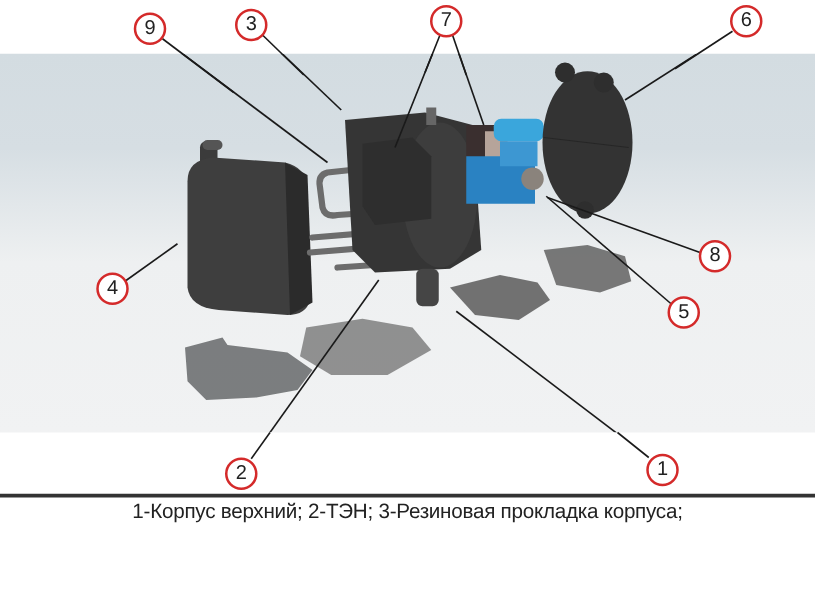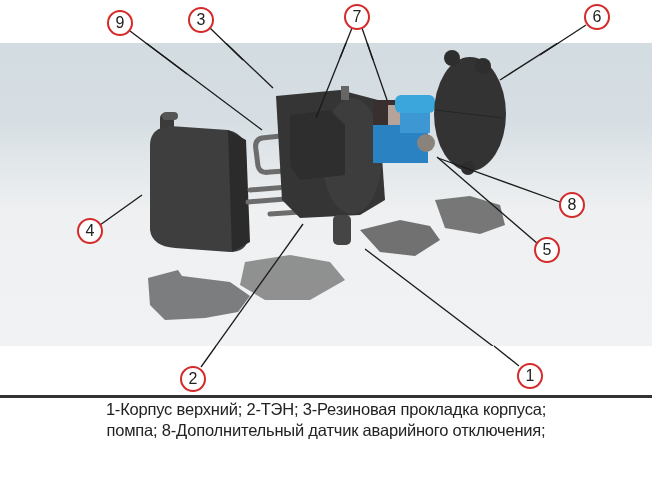--- a/index.html
+++ b/index.html
@@ -99,14 +99,13 @@
 <div class="callout" style="left:534px;top:237px">5</div>
 <div class="callout" style="left:584px;top:4px">6</div>
 <div class="callout" style="left:344px;top:4px">7</div>
 <div class="callout" style="left:559px;top:192px">8</div>
 <div class="callout" style="left:107px;top:10px">9</div>
 
 <div class="divider"></div>
 
 <div class="caption">
   <div>1-Корпус верхний; 2-ТЭН; 3-Резиновая прокладка корпуса;</div>
-  <div>помпа; 8-Дополнительный датчик аварийного отключения;</div>
 </div>
 
 </body></html>

